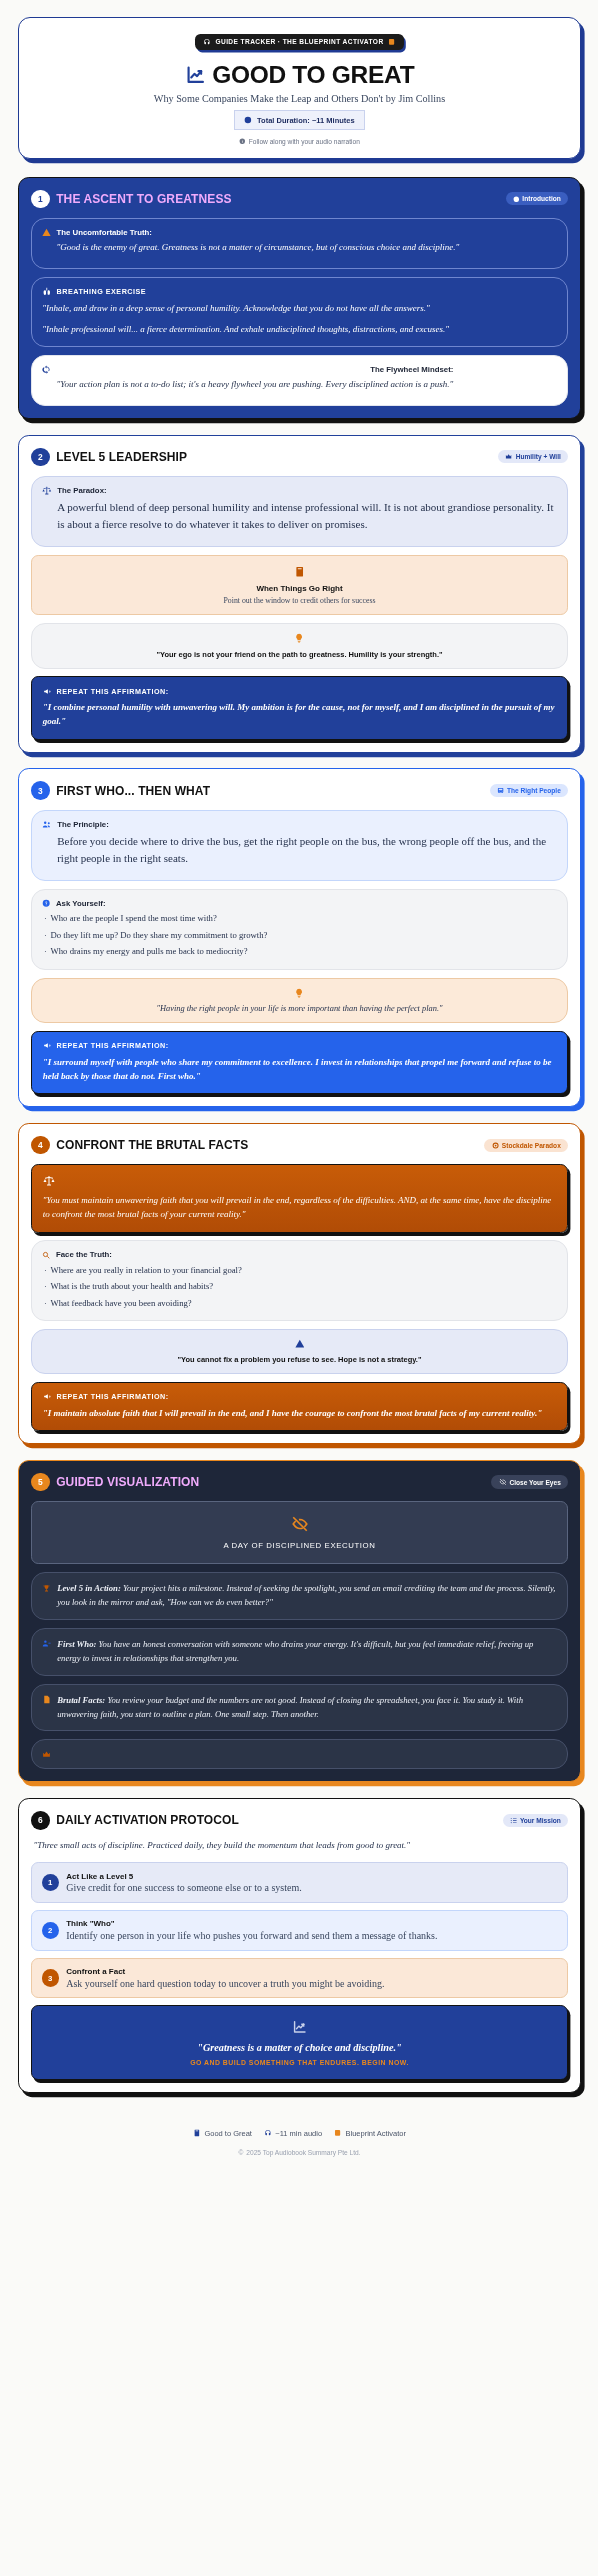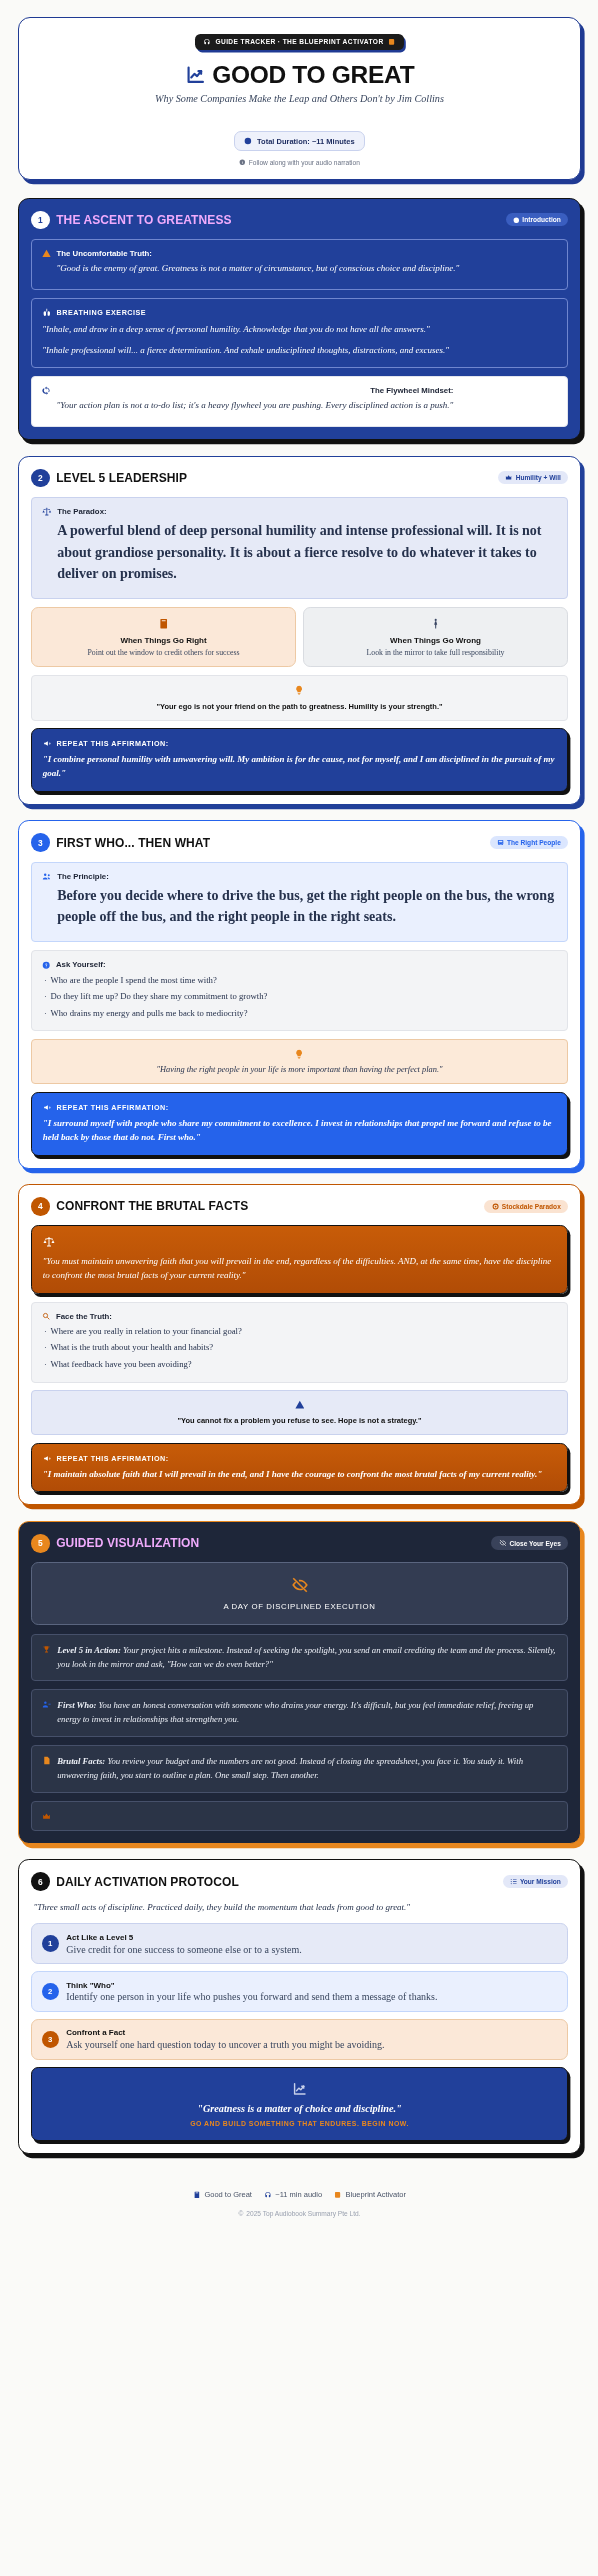--- a/index.html
+++ b/index.html
@@ -35,27 +35,27 @@
   }
   .hero-title{
     display:flex; align-items:center; justify-content:center; gap:6px;
     margin:10.8px 0 4.8px 0;
   }
   .hero-title h1{
     font-size:24.5px; font-weight:900; letter-spacing:-0.3px; color:#111;
     font-family:"Liberation Sans Narrow","Liberation Sans", sans-serif;
   }
   .hero-sub{
-    font-family:"Liberation Serif", serif; font-style:italic;
-    font-size:10.2px; color:#39465e; margin-bottom:27px;
+    font-family:"Liberation Serif", serif; 
+    font-size:10.2px; color:#39465e; margin-bottom:6px;
   }
   .duration{
     display:inline-flex; align-items:center; gap:5px;
     background:#eef1fb; border:0.6px solid #c9d2ee;
-    border-radius:7px; padding:4.2px 9.6px;
+    border-radius:0; padding:4.2px 9.6px;
     font-size:7.5px; font-weight:bold; color:#1b2a5e;
   }
   .hero-note{
     margin-top:7.8px; font-size:6.6px; color:#6b7385;
     display:flex; align-items:center; justify-content:center; gap:3px;
   }
 
   
   .card{ border-radius:10.8px; margin-bottom:15.6px; padding:12px; }
   .card.blue-solid{ background:#21409a; border:1.8px solid #111; box-shadow:3.6px 4.2px 0 #111; }
@@ -89,21 +89,21 @@
     border-radius:12px; padding:3px 7.2px;
     font-size:6.6px; font-weight:bold; white-space:nowrap;
   }
   .badge.onblue{ background:#3a5ec0; color:#fff; }
   .badge.lav{ background:#e3e8f8; color:#21409a; }
   .badge.lav2{ background:#dbe6fe; color:#2563eb; }
   .badge.peach{ background:#fae3d1; color:#c05600; }
   .badge.slate{ background:#39425a; color:#fff; }
 
   
-  .blk{ border-radius:4px; padding:9px 10.2px; margin-bottom:7.8px; }
+  .blk{ border-radius:14px; padding:9px 10.2px; margin-bottom:7.8px; }
   .blk:last-child{ margin-bottom:0;text-align:right; }
   .blk.ghost{ border:0.6px solid #6f86cf; background:transparent; }
   .blk.white{ background:#fff; border:0.6px solid #e2e5ee; }
   .blk.lav{ background:#e6eaf7; border:0.6px solid #c9d2ee; }
   .blk.lav-light{ background:#eaf0fe; border:0.6px solid #c3d6fb; }
   .blk.gray{ background:#f3f4f6; border:0.6px solid #e2e4e9; }
   .blk.peach{ background:#fcead9; border:0.6px solid #edc9a4; }
   .blk.slate{ background:#2b3447; border:0.6px solid #46506a; }
 
   .lbl{ display:flex; align-items:flex-start; gap:5.4px; margin-bottom:4.2px; }
@@ -113,21 +113,21 @@
   .cap{
     font-size:7.2px; font-weight:bold; letter-spacing:0.5px; text-transform:uppercase;
     display:flex; align-items:center; gap:4.8px; margin-bottom:5.4px; color:#fff;
     font-family:"Liberation Sans Narrow","Liberation Sans", sans-serif;
   }
   .quote{
     font-family:"Liberation Serif", serif; font-style:italic;
     font-size:9px; line-height:1.55;
   }
   .quote.light{ color:#fff; }
-  .body-t{ font-family:"Liberation Serif", serif; font-size:14px; line-height:1.55; color:#26324d;font-weight:bold; }
+  .body-t{ font-family:"Liberation Serif", serif; font-size:11px; line-height:1.55; color:#26324d; }
   .q-list{ list-style:none; margin-top:2.4px; }
   .q-list li{
     font-family:"Liberation Serif", serif; font-size:8.7px; line-height:1.9;
     color:#26324d; padding-left:8.4px; position:relative;
   }
   .q-list li:before{ content:"·"; position:absolute; left:1.8px; }
 
   
   .two{ display:flex; gap:7px; margin-bottom:7.8px; }
   .two > div{ flex:1; border-radius:7.2px; padding:9.6px 8.4px; text-align:center; }
@@ -339,30 +339,20 @@
   <div class="two">
     <div class="col-peach">
       <span style="display:inline-block">
         <svg width="11.4" height="11.4" viewBox="0 0 24 24" fill="#c05600">
             <path d="M6 2h12a1 1 0 011 1v18a1 1 0 01-1 1H6a1 1 0 01-1-1V3a1 1 0 011-1zm2 3v2h8V5z"></path>
           </svg>
       </span>
       <div class="t">When Things Go Right</div>
       <div class="d">Point out the window to credit others for success</div>
     </div>
-    <div class="col-gray">
-      <span style="display:inline-block">
-        <svg width="11.4" height="11.4" viewBox="0 0 24 24" fill="#3a4663">
-            <circle cx="12" cy="4" r="2.2"></circle>
-            <path d="M10.8 7h2.4l2 7h-2l-.2 8h-2l-.2-8h-2z"></path>
-          </svg>
-      </span>
-      <div class="t">When Things Go Wrong</div>
-      <div class="d">Look in the mirror to take full responsibility</div>
-    </div>
   </div>
 
   <div class="blk gray center-note">
     <span class="ic">
       <svg width="10.2" height="10.2" viewBox="0 0 24 24" fill="#e8871e" style="margin:0 auto">
           <path d="M12 2a7 7 0 00-4 12.7V17h8v-2.3A7 7 0 0012 2zM9 19h6v1.5H9zm1 3h4v1h-4z"></path>
         </svg>
     </span>
     <span class="tx">"Your ego is not your friend on the path to greatness. Humility is your strength."</span>
   </div>

